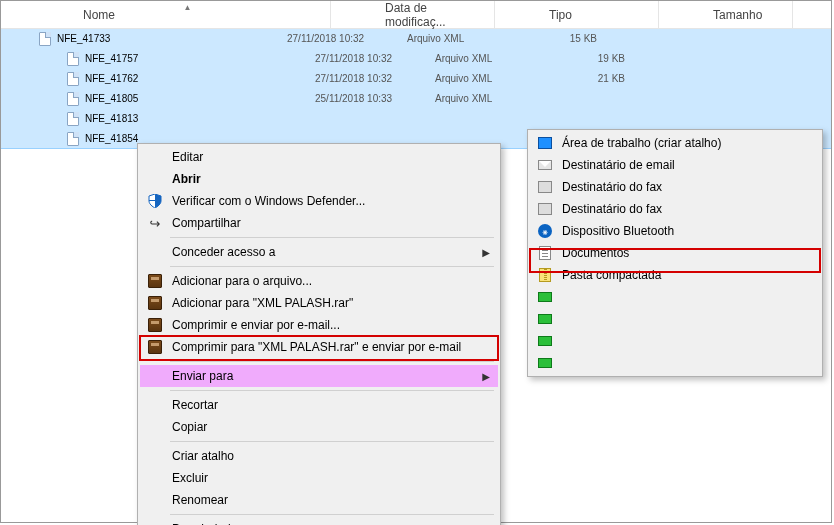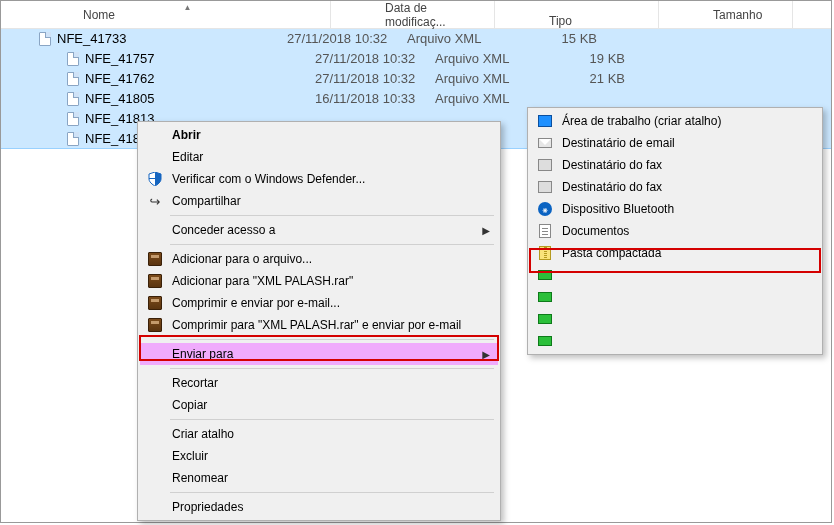--- a/index.html
+++ b/index.html
@@ -33,36 +33,36 @@
     padding: 0 10px;
     height: 100%;
     display: flex;
     align-items: center;
     border-right: 1px solid #e5e5e5;
     position: relative;
     margin-left: 44px;
   }
   .header-name { width: 286px; padding-left: 38px; }
   .header-date { width: 120px; }
-  .header-type { width: 120px; align-items: flex-end; }
+  .header-type { width: 120px; }
   .header-size { width: 90px; }
   .sort-arrow {
     position: absolute;
     left: 50%;
     top: 2px;
     transform: translateX(-50%);
     font-size: 8px;
     color: #777;
   }
   .file-rows { }
   .file-row {
     display: flex;
     height: 21px;
     align-items: center;
-    font-size: 13px;
+    font-size: 10px;
   }
   .file-row.selected { background: #cce8ff; border: 1px solid #99d1ff; border-left: none; border-right: none; margin-top:-1px; }
   .file-row.selected + .file-row.selected { border-top: 1px solid #cce8ff; padding-left: 28px; }
   .file-row .spacer { width: 36px; display:flex; align-items:center; justify-content:flex-end; padding-right:2px;}
   .cell-name { width: 250px; display:flex; align-items:center; gap:4px; }
   .cell-date { width: 120px; color: #555; }
   .cell-type { width: 120px; color: #555; }
   .cell-size { width: 80px; text-align: right; color: #555; padding-right: 10px;}
   .file-icon {
     width: 16px; height: 16px;
@@ -87,20 +87,21 @@
     border-bottom:1px solid #8aa5c4;
   }
 
   
   .ctx-menu {
     position: absolute;
     background: #f0f0f0;
     border: 1px solid #b0b0b0;
     box-shadow: 3px 3px 6px rgba(0,0,0,0.25);
     padding: 2px;
+    margin-top: 22px;
   }
   .ctx-menu .item {
     height: 22px;
     display: flex;
     align-items: center;
     padding: 0 28px 0 32px;
     position: relative;
     white-space: nowrap;
     color: #000;
   }
@@ -216,21 +217,21 @@
       <span class="cell-date">27/11/2018 10:32</span>
       <span class="cell-type">Arquivo XML</span>
       <span class="cell-size">21 KB</span>
     </div>
     <div class="file-row selected">
       <span class="spacer"></span>
       <span class="cell-name">
           <span class="file-icon"></span>
           <span>NFE_41805</span>
         </span>
-      <span class="cell-date">16/11/2018 10:33</span>
+      <span class="cell-date">25/11/2018 10:33</span>
       <span class="cell-type">Arquivo XML</span>
       <span class="cell-size"></span>
     </div>
     <div class="file-row selected">
       <span class="spacer"></span>
       <span class="cell-name">
           <span class="file-icon"></span>
           <span>NFE_41813</span>
         </span>
       <span class="cell-date"></span>
@@ -243,25 +244,25 @@
           <span class="file-icon"></span>
           <span>NFE_41854</span>
         </span>
       <span class="cell-date"></span>
       <span class="cell-type"></span>
       <span class="cell-size"></span>
     </div>
   </div>
 
   <div class="ctx-menu main-menu">
+    <div class="item">
+        <span>Editar</span>
+      </div>
     <div class="item bold">
         <span>Abrir</span>
-      </div>
-    <div class="item">
-        <span>Editar</span>
       </div>
     <div class="item">
       <span class="micon">
         <svg class="ic-shield" viewBox="0 0 14 14">
             <path d="M7 0 L13 2 V7 C13 11 7 14 7 14 C7 14 1 11 1 7 V2 Z" fill="#fff" stroke="#1565c0"></path>
             <path d="M7 0 L13 2 V7 C13 11 7 14 7 14 Z" fill="#1565c0"></path>
             <rect x="1" y="6" width="12" height="1" fill="#1565c0"></rect>
           </svg>
       </span>
       <span>Verificar com o Windows Defender...</span>

